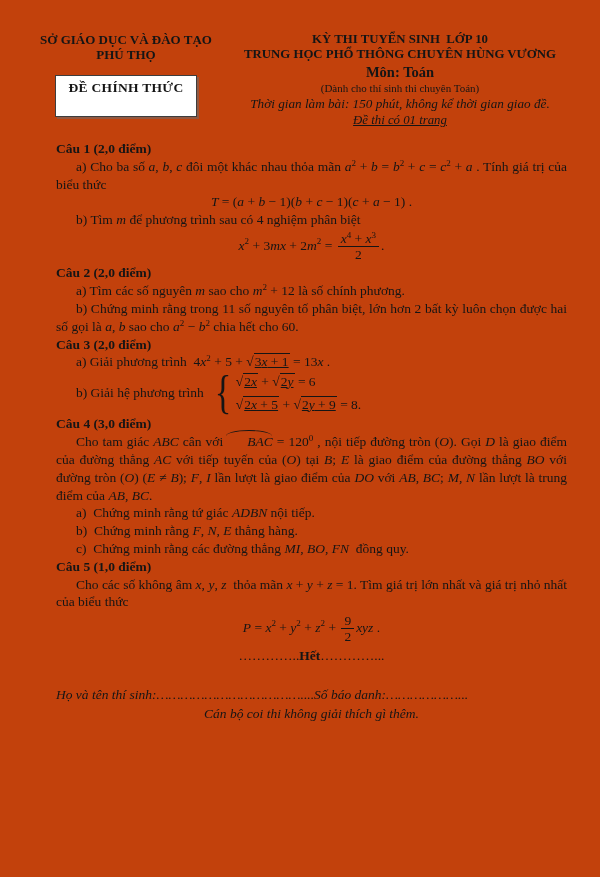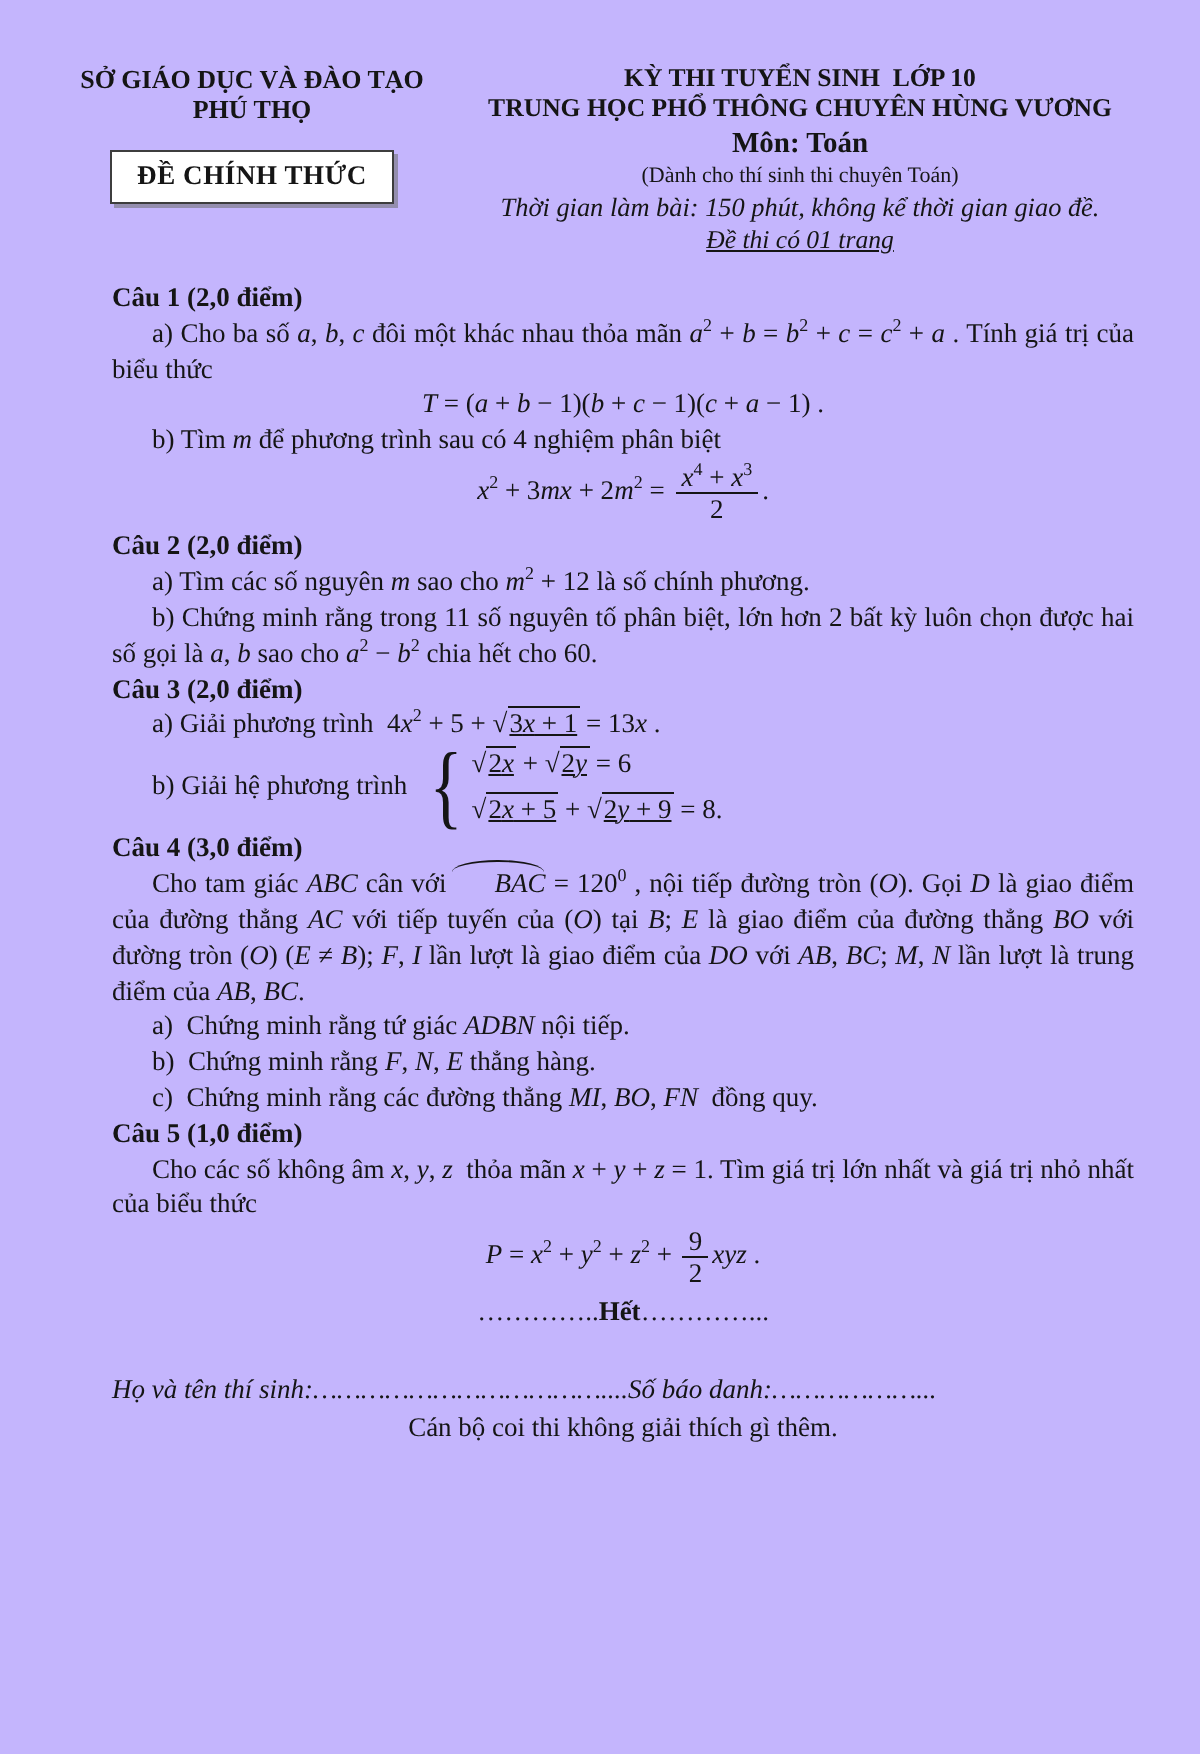--- a/index.html
+++ b/index.html
@@ -1,29 +1,29 @@
 <!DOCTYPE html>
 <html lang="vi"><head>
 <meta charset="utf-8">
 <style>
   html,body{margin:0;padding:0;background:#e8e8e8;}
   .page{
-    width:600px;height:877px;margin:0 auto;background:#c4b5fd;
+    width:600px;height:877px;margin:0 auto;background:#c2410c;
     position:relative;color:#151515;
     font-family:"Liberation Serif","DejaVu Serif",serif;
     font-size:13.5px;line-height:1.32;overflow:hidden;
   }
   
   .hdr{position:relative;height:136px;}
   .hdr-left{
     position:absolute;left:28px;top:32px;width:196px;
     text-align:center;font-weight:bold;font-size:13px;line-height:1.18;
   }
   .official-box{
-    display:inline-block;margin-top:12px;padding:4px 13px 5px;
+    display:inline-block;margin-top:12px;padding:4px 13px 20px;
     border:1px solid #3d3d3d;box-shadow:2px 2px 0 rgba(110,110,110,.55);
     font-weight:bold;font-size:13.5px;letter-spacing:.3px;background:#fff;
   }
   .hdr-right{
     position:absolute;left:220px;top:32px;width:360px;
     text-align:center;font-size:12.8px;line-height:1.2;
   }
   .hb{font-weight:bold;}
   .subject{font-weight:bold;font-size:14.5px;margin-top:1px;}
   .audience{font-size:11px;margin-top:1px;}
@@ -60,21 +60,21 @@
   .brace{
     font-size:46px;font-weight:300;line-height:40px;margin-right:2px;
     transform:scaleX(.75) scaleY(1.02);transform-origin:center;
   }
   .syscol{display:inline-flex;flex-direction:column;row-gap:3px;}
   .sline{line-height:1.45;}
   
   .het{text-align:center;margin-top:3px;}
   .het b{font-weight:bold;}
   .sig{margin-top:21px;font-style:italic;}
-  .note{text-align:center;margin-top:1px;}
+  .note{text-align:center;font-style:italic;margin-top:1px;}
 </style>
 </head>
 <body>
 
 <div class="page">
 
   <header class="hdr">
     <div class="hdr-left">
       <div>SỞ GIÁO DỤC VÀ ĐÀO TẠO</div>
       <div>PHÚ THỌ</div>

